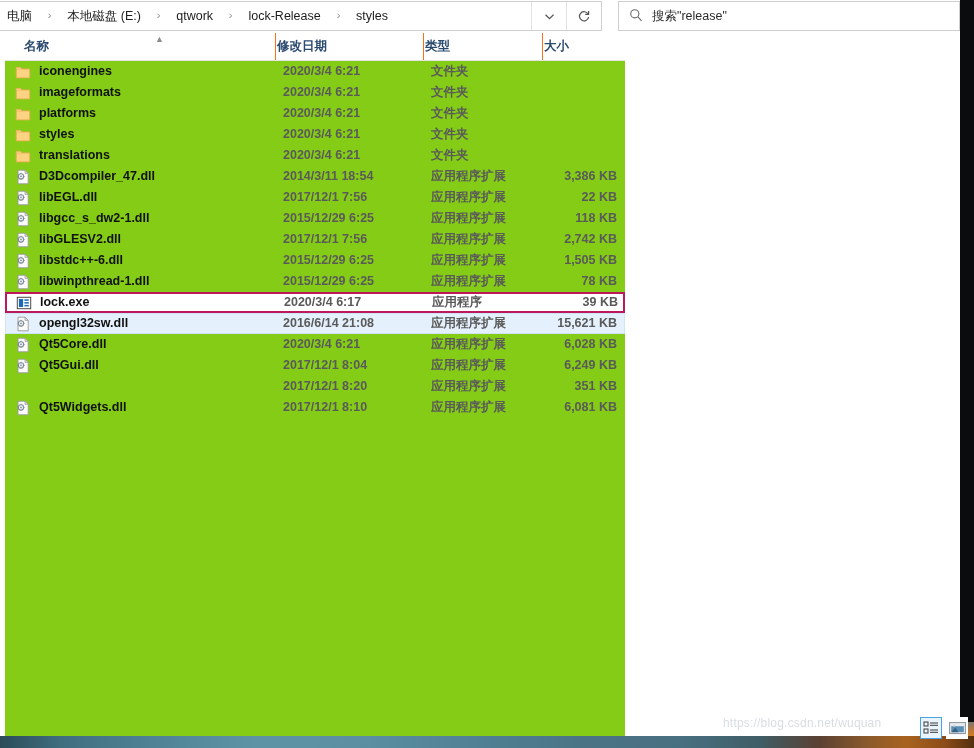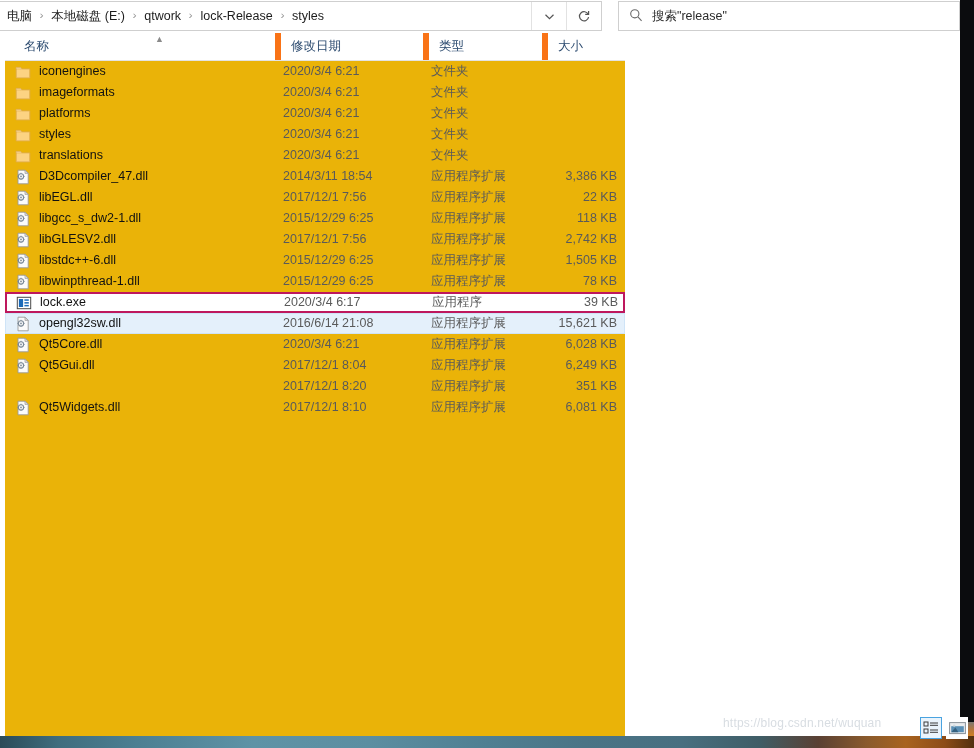--- a/index.html
+++ b/index.html
@@ -104,20 +104,21 @@
     align-items: center;
   }
   .crumbs {
     flex: 1;
     display: flex;
     align-items: center;
     height: 28px;
     padding-left: 3px;
     overflow: hidden;
     white-space: nowrap;
+    gap: 8px;
   }
   .crumb {
     font-size: 12.5px;
     color: #1c1c1c;
     padding: 3px 4px;
     line-height: 16px;
     cursor: default;
   }
   .crumb.dim { color: #222; }
   .crumb-sep {
@@ -158,40 +159,41 @@
     color: #2b2b2b;
   }
 
   
   .listpane {
     position: absolute;
     left: 0;
     top: 33px;
     width: 620px;
     height: 703px;
-    background: #eab308;
+    background: #84cc16;
+    font-weight: bold;
   }
   .headerrow {
     position: relative;
     height: 27px;
     border-bottom: 1px solid #e3e3e3;
     background: #ffffff;
   }
   .colhead {
     position: absolute;
     top: 0;
     height: 27px;
     display: flex;
     align-items: center;
     font-size: 12.5px;
     color: #23527c;
     color: #2b4a6f;
-    padding-left: 10px;
+    padding-left: 1px;
     box-sizing: border-box;
-    border-left: 6px solid #f97316;
+    border-left: 1px solid #f97316;
     cursor: default;
   }
   .colhead:first-child { border-left: none; }
   .ch-name { left: 10px;  width: 260px; border-left: none; padding-left: 9px; }
   .ch-date { left: 270px; width: 148px; }
   .ch-type { left: 418px; width: 119px; }
   .ch-size { left: 537px; width: 83px; }
   .sort-caret {
     position: absolute;
     left: 140px;

